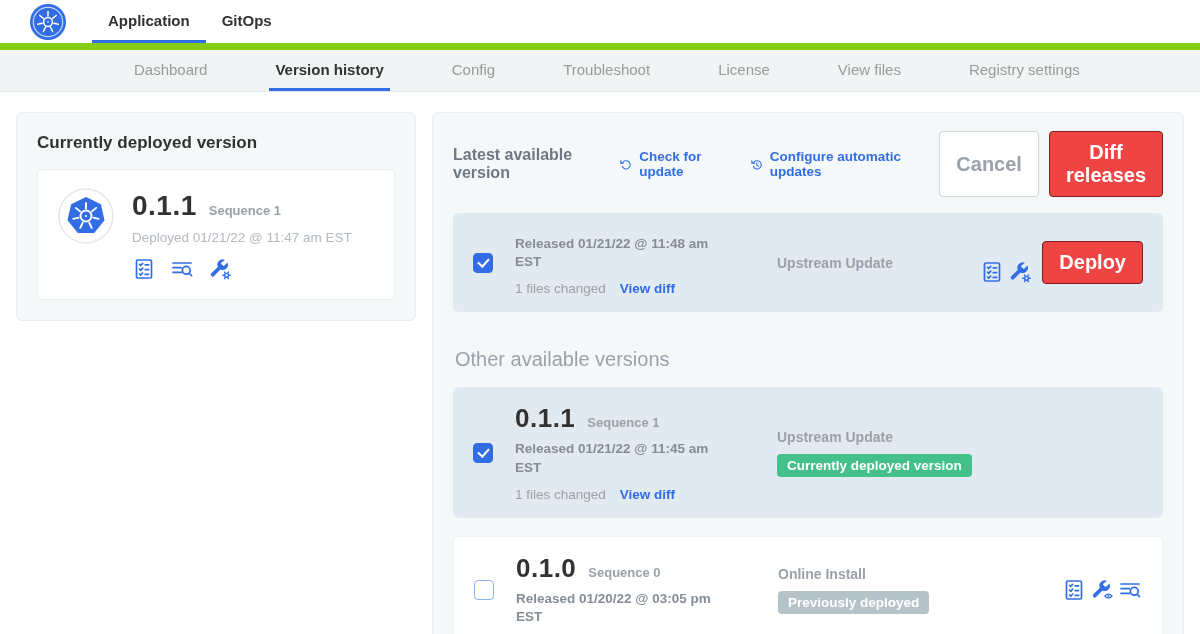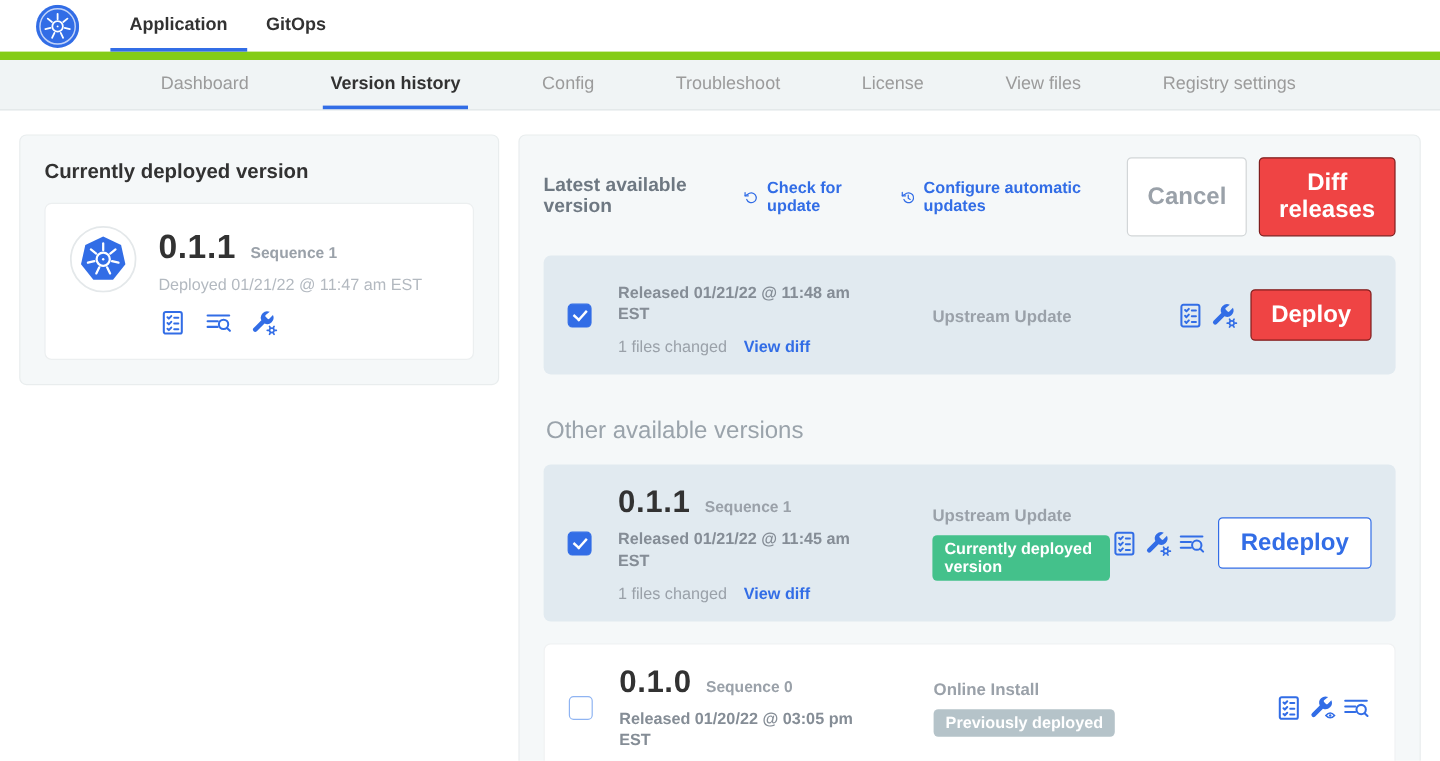--- a/index.html
+++ b/index.html
@@ -67,21 +67,21 @@
   .v-info .ver-num { font-size:26px; }
   .released { font-size:13.5px; font-weight:700; color:#858d96; margin-top:6px; line-height:1.35; }
   .files-row { display:flex; gap:14px; margin-top:10px; font-size:13.5px; }
   .files-changed { color:#9aa1a9; font-weight:500; }
   .view-diff { color:#326de6; font-weight:700; cursor:pointer; }
   .v-source { margin-left:54px; display:flex; flex-direction:column; gap:9px; align-items:flex-start; }
   .source-label { font-size:14px; font-weight:700; color:#9aa1a9; }
   .badge { font-size:13.5px; font-weight:700; color:#fff; border-radius:4px; padding:4px 10px; }
   .badge.green { background:#44c18b; }
   .badge.gray { background:#b5c3c9; }
-  .v-actions { margin-left:auto; display:flex; align-items:center; gap:4px; }
+  .v-actions { margin-left:auto; display:flex; align-items:flex-end; gap:4px; }
   .v-actions .btn { margin-left:6px; }
 
   .other-title { font-size:20px; font-weight:500; color:#9aa3ab; margin:36px 2px 16px; }
   .row-gap { height:18px; }
 </style>
 </head>
 <body>
 
 <svg width="0" height="0" style="position:absolute">
   <defs>
@@ -264,39 +264,20 @@
         <div class="released">Released 01/21/22 @ 11:45 am EST</div>
         <div class="files-row">
           <span class="files-changed">1 files changed</span>
           <span class="view-diff">View diff</span>
         </div>
       </div>
       <div class="v-source">
         <span class="source-label">Upstream Update</span>
         <span class="badge green">Currently deployed version</span>
       </div>
-      <div class="v-actions">
-        <span class="act-icon">
-            <svg viewBox="0 0 24 24">
-              <use href="#i-checklist"></use>
-            </svg>
-          </span>
-        <span class="act-icon">
-            <svg viewBox="0 0 24 24">
-              <use href="#i-wrench"></use>
-              <use href="#i-gear-small"></use>
-            </svg>
-          </span>
-        <span class="act-icon">
-            <svg viewBox="0 0 24 24">
-              <use href="#i-logs"></use>
-            </svg>
-          </span>
-        <button class="btn btn-outline">Redeploy</button>
-      </div>
     </article>
 
     <div class="row-gap"></div>
 
     <article class="version-row plain">
       <div class="checkbox"></div>
       <div class="v-info">
         <div class="ver-row">
           <span class="ver-num">0.1.0</span>
           <span class="seq">Sequence 0</span>

